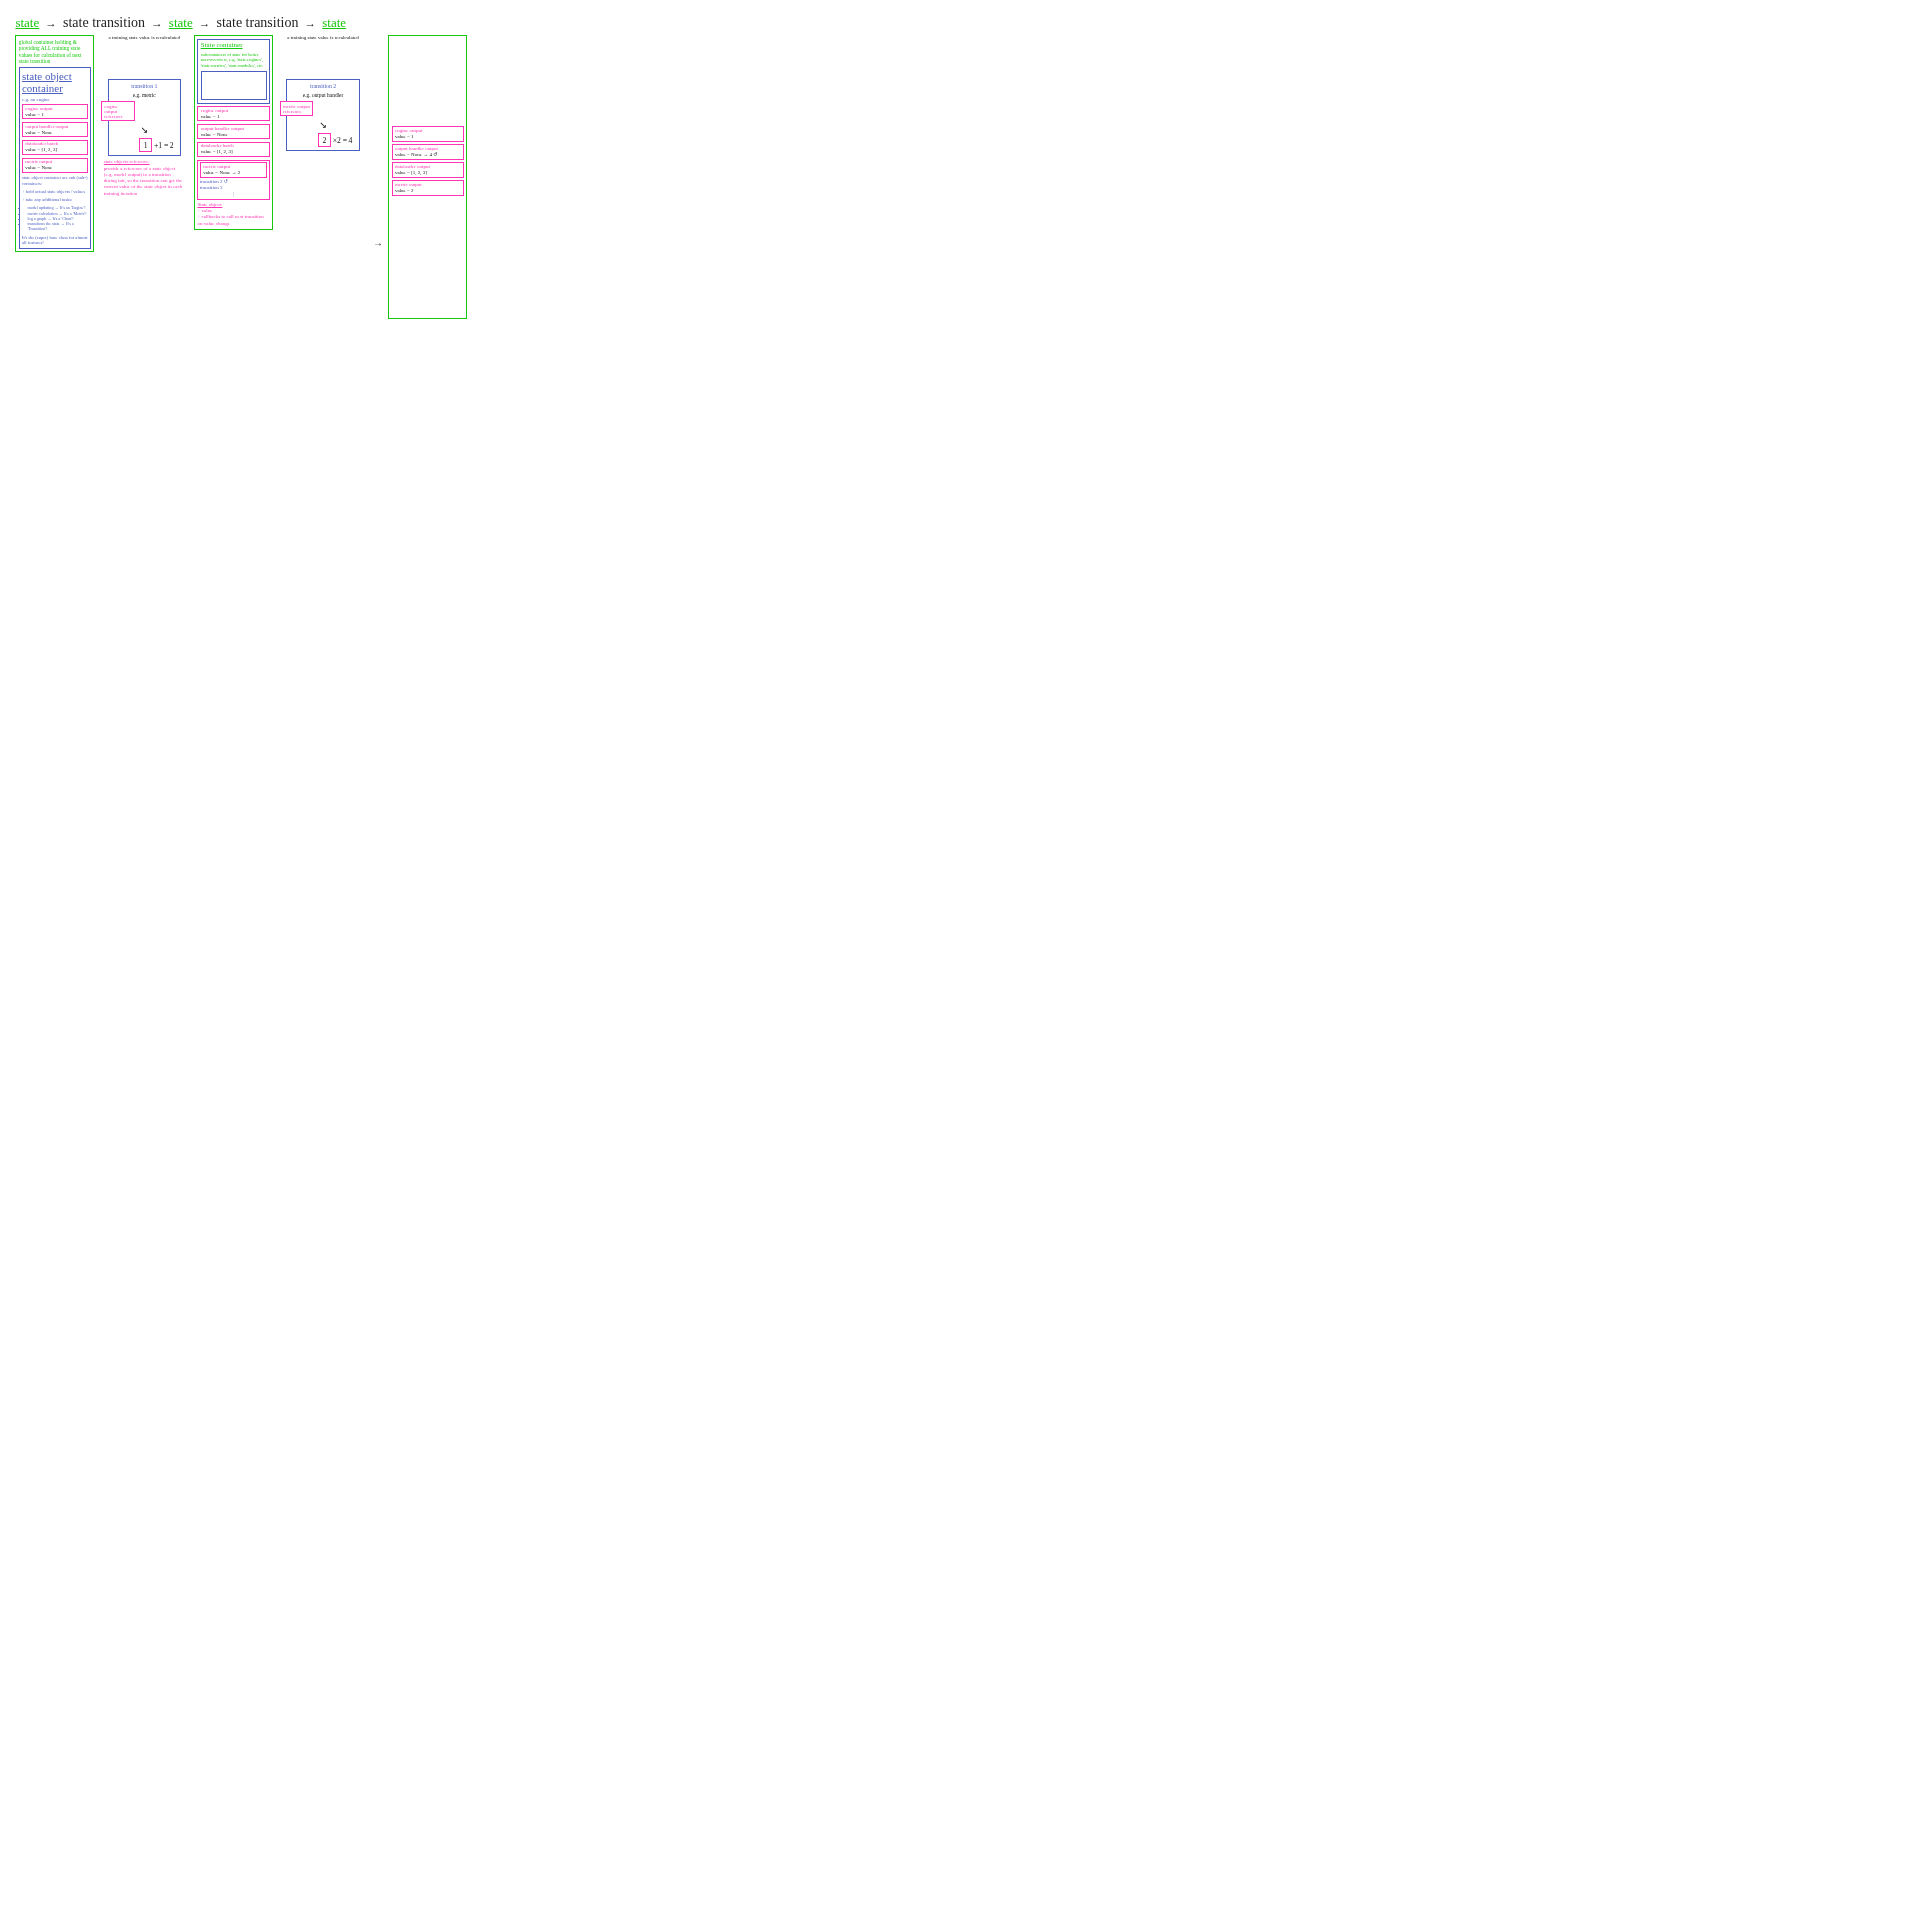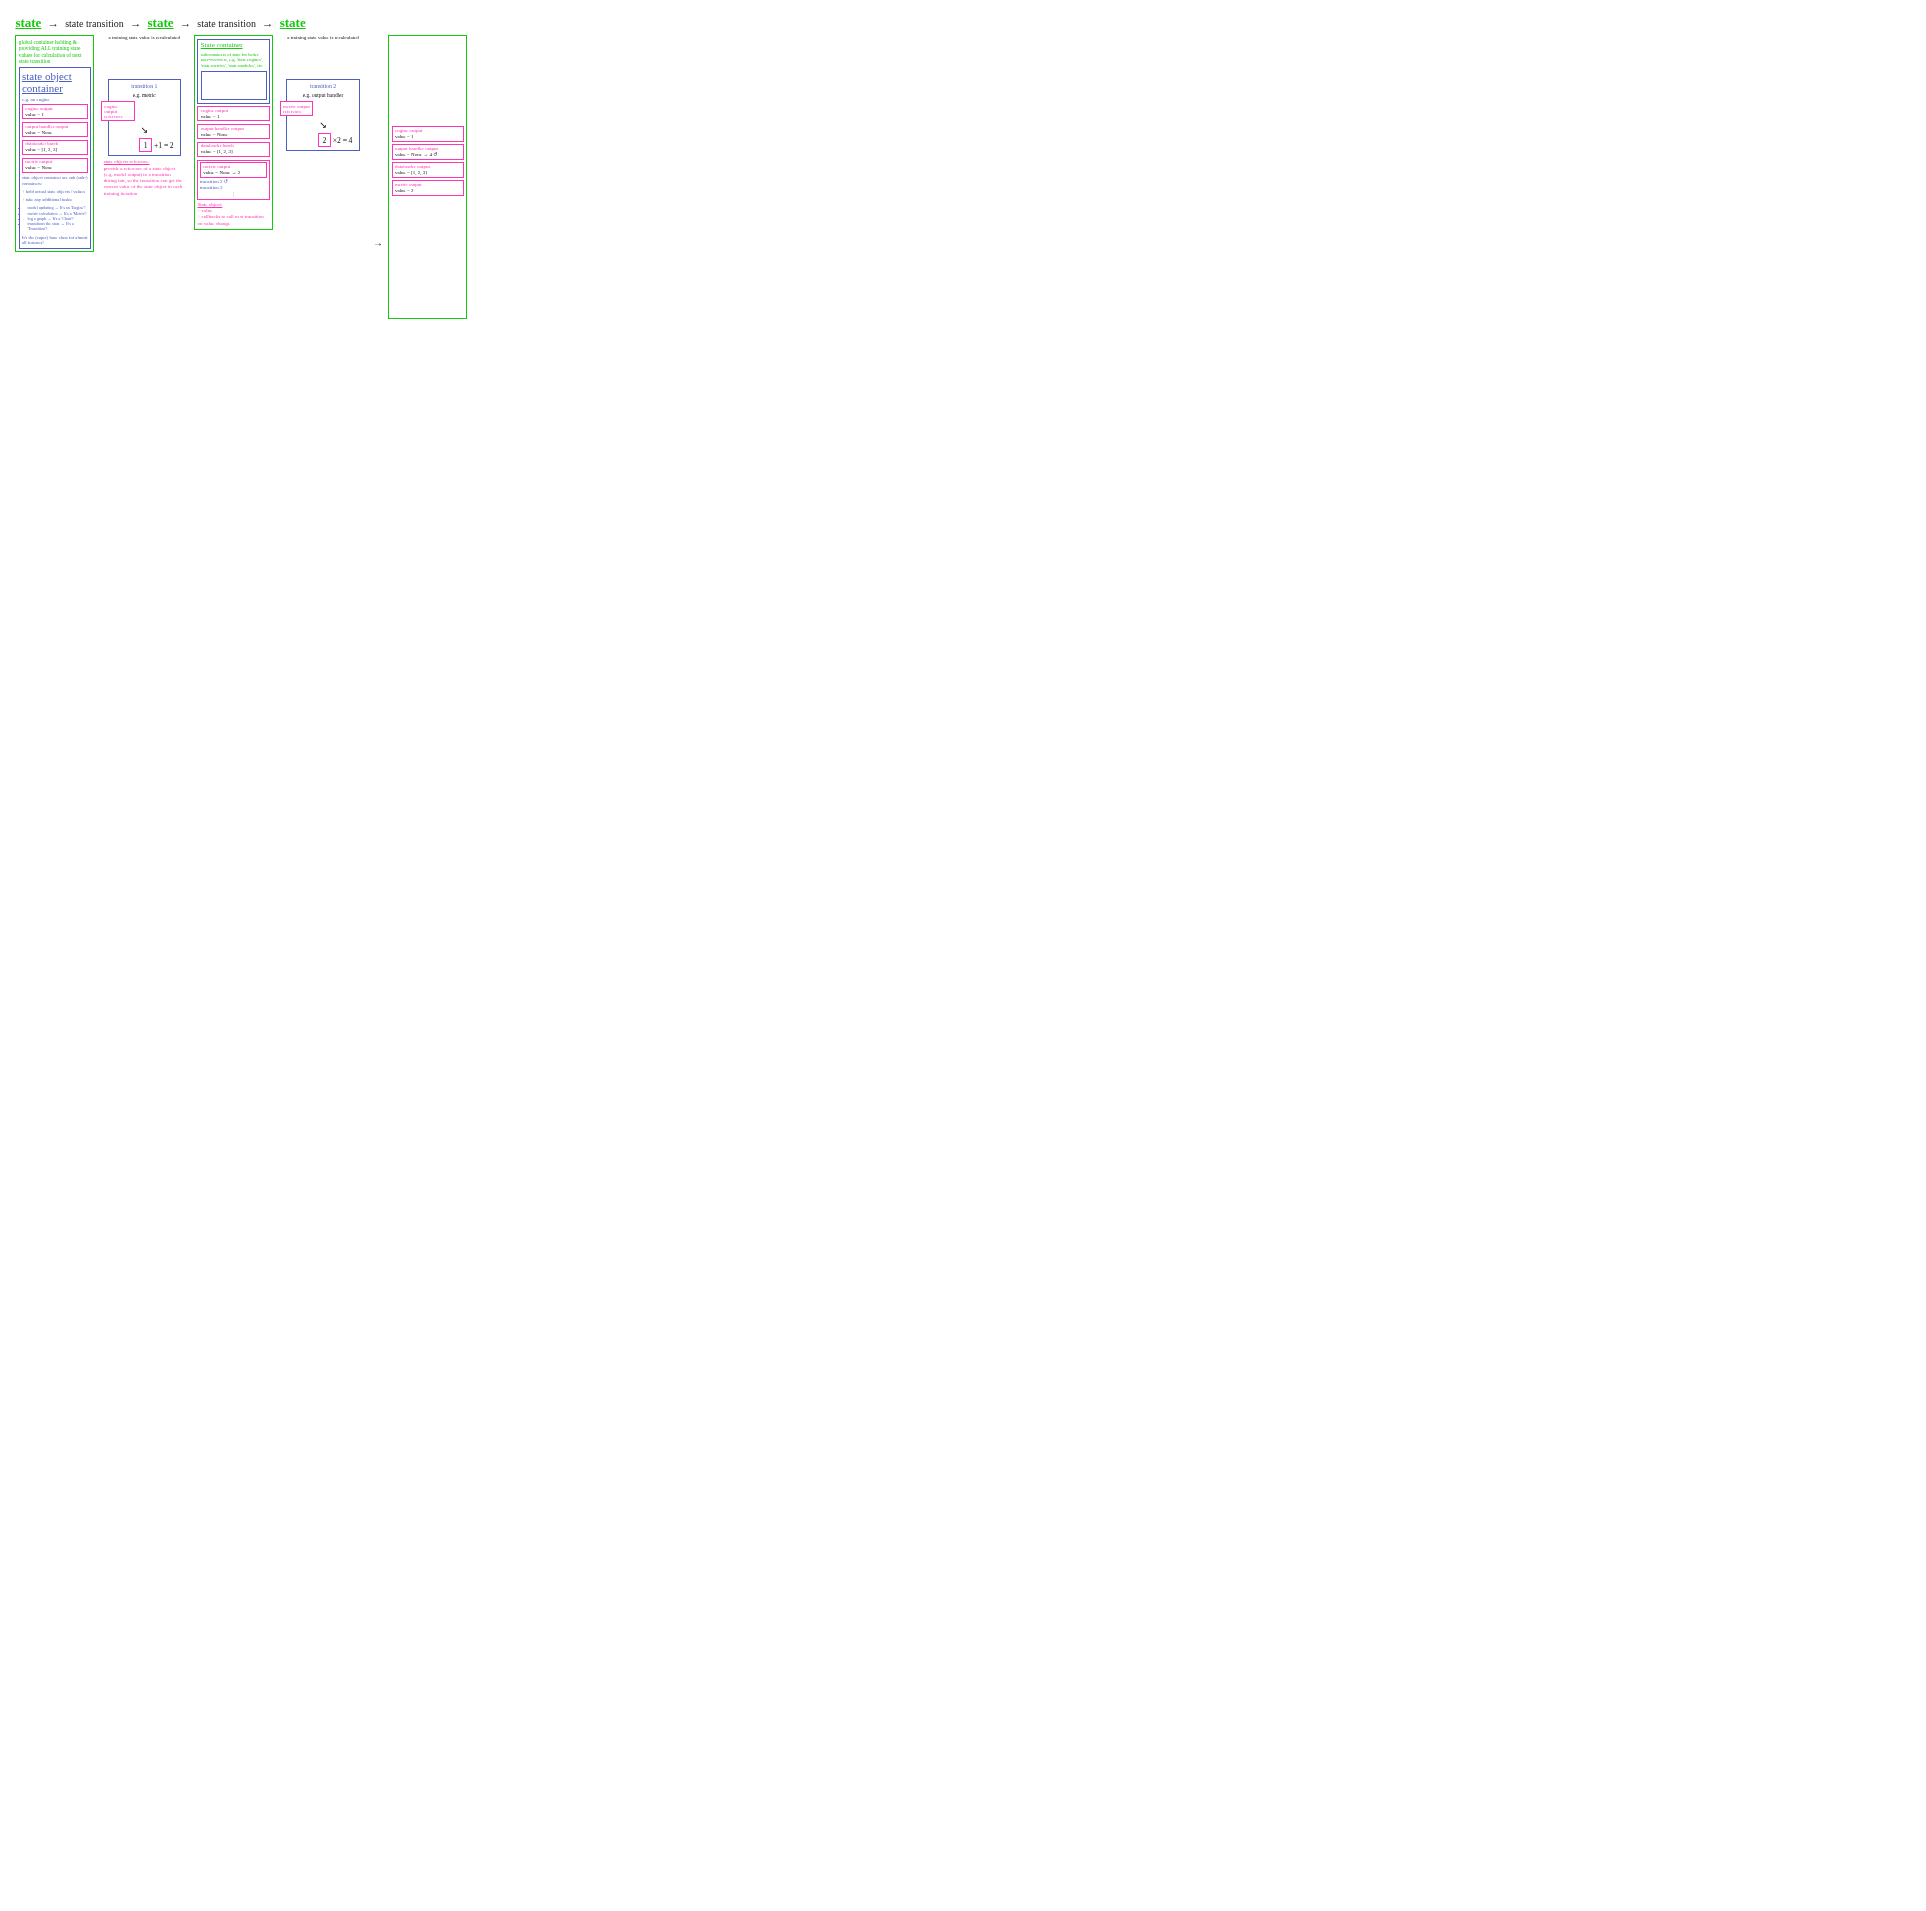--- a/index.html
+++ b/index.html
@@ -17,26 +17,26 @@
   }
   .header-row {
     display: flex;
     align-items: center;
     gap: 4.6px;
     margin-bottom: 3.9px;
   }
   .state-title {
     color: #17c70d;
     font-size: 13px;
-    font-weight: bold;
+    font-weight: normal;
     text-decoration: underline;
   }
   .trans-title {
     color: #222;
-    font-size: 10px;
+    font-size: 14px;
   }
   .arrow {
     font-size: 11.6px;
     color: #111;
     padding: 0 1.5px;
   }
   .column {
     width: 79px;
     display: flex;
     flex-direction: column;

